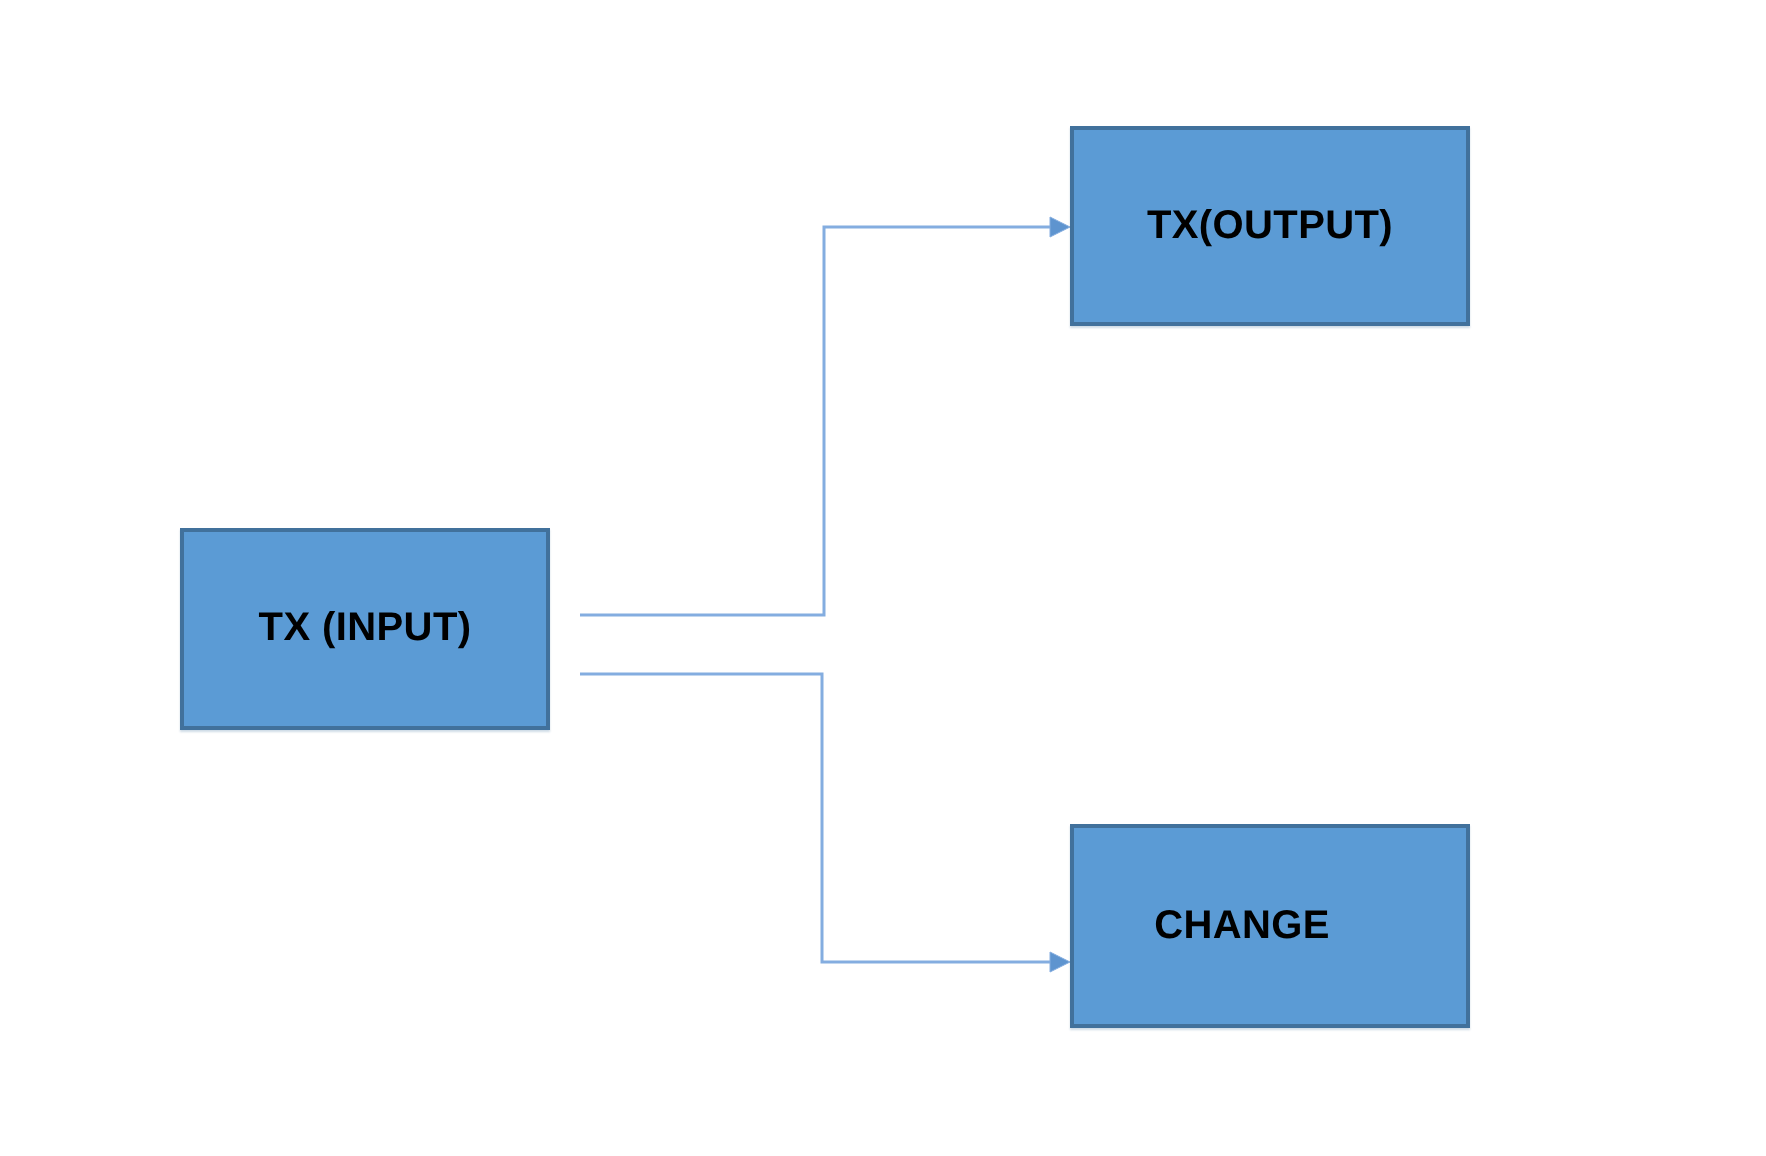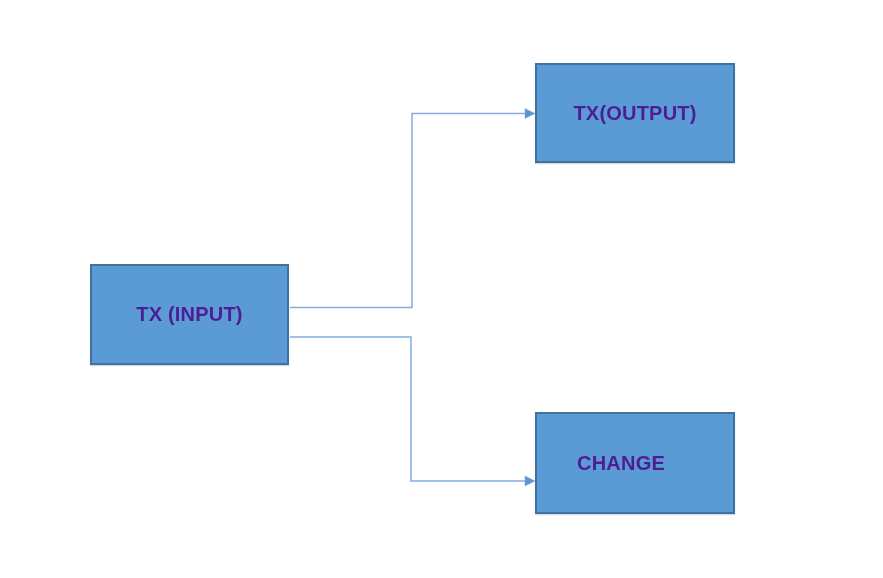--- a/index.html
+++ b/index.html
@@ -16,27 +16,27 @@
     overflow: hidden;
   }
   .node {
     position: absolute;
     background: #5B9BD5;
     border: 2px solid #41719C;
     box-sizing: border-box;
     display: flex;
     align-items: center;
     justify-content: center;
-    color: #4c1d95;
+    color: #000000;
     font-size: 20px;
     font-weight: 700;
     letter-spacing: 0.2px;
     box-shadow: 0 1px 1px rgba(65,113,156,0.25);
   }
-  .node-tx-input  { left: 90px;  top: 264px; width: 199px; height: 101px; }
+  .node-tx-input  { left: 90px;  top: 264px; width: 185px; height: 101px; }
   .node-tx-output { left: 535px; top: 63px;  width: 200px; height: 100px; }
   .node-change    { left: 535px; top: 412px; width: 200px; height: 102px; }
   .node-change .node-label { transform: translateX(-14px); }
   .connector-layer {
     position: absolute;
     left: 0; top: 0;
     width: 883px;
     height: 578px;
     pointer-events: none;
   }

